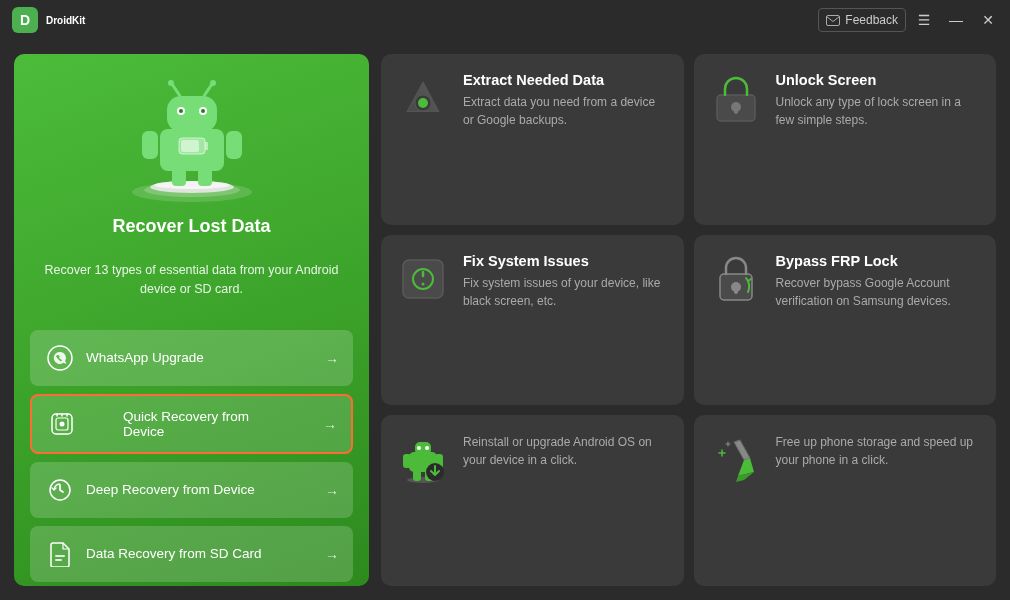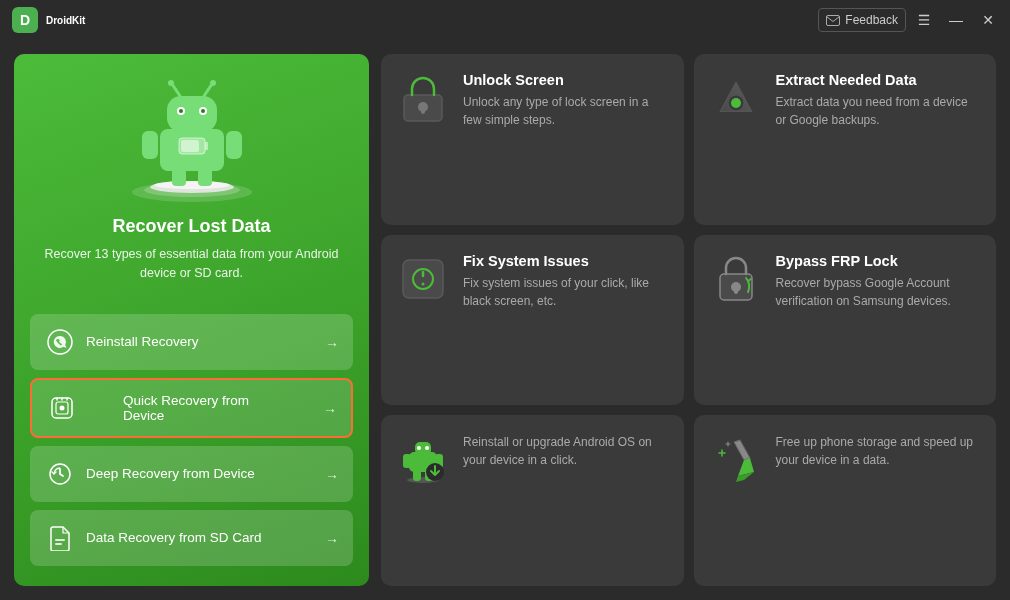--- a/index.html
+++ b/index.html
@@ -104,21 +104,21 @@
     
     .android-figure {
       width: 100%;
       height: 100%;
     }
 
     .recover-title {
       color: #ffffff;
       font-size: 18px;
       font-weight: 700;
-      margin-bottom: 8px;
+      margin-bottom: 24px;
       text-align: center;
     }
     .recover-desc {
       color: rgba(255,255,255,0.88);
       font-size: 12.5px;
       text-align: center;
       line-height: 1.5;
       margin-bottom: 31px;
     }
 
@@ -274,21 +274,21 @@
 
     <div class="menu-item">
       <div class="menu-item-icon">
         <svg width="26" height="26" viewBox="0 0 26 26" fill="none">
           <circle cx="13" cy="13" r="12" stroke="white" stroke-width="1.5" fill="none"></circle>
           <path d="M13 7a6 6 0 0 1 5.196 9.008L19.5 19l-3.1-1.27A6 6 0 1 1 13 7z" fill="white" opacity="0.9"></path>
           <path d="M10 11.5c.5 1 1.5 2.5 4 4" stroke="#4cbb3a" stroke-width="1.5" stroke-linecap="round"></path>
           <path d="M10 11.5c0-.5.4-1 1-1s1 .5 1 1-.3.8-.5 1" stroke="#4cbb3a" stroke-width="1.2" stroke-linecap="round"></path>
         </svg>
       </div>
-      <span class="menu-item-label">Reinstall Recovery</span>
+      <span class="menu-item-label">WhatsApp Upgrade</span>
       <span class="menu-arrow">→</span>
     </div>
 
     <div class="menu-item active">
       <div class="menu-item-icon">
         <svg width="26" height="26" viewBox="0 0 26 26" fill="none">
           <rect x="3" y="3" width="20" height="20" rx="4" stroke="white" stroke-width="1.5" fill="none"></rect>
           <rect x="7" y="7" width="12" height="12" rx="2" stroke="white" stroke-width="1.2" fill="none"></rect>
           <circle cx="13" cy="13" r="2.5" fill="white"></circle>
           <line x1="8" y1="5" x2="8" y2="3" stroke="white" stroke-width="1.5" stroke-linecap="round"></line>
@@ -321,35 +321,20 @@
           <rect x="6" y="14" width="10" height="2" rx="1" fill="white" opacity="0.8"></rect>
           <rect x="6" y="18" width="7" height="2" rx="1" fill="white" opacity="0.8"></rect>
         </svg>
       </div>
       <span class="menu-item-label">Data Recovery from SD Card</span>
       <span class="menu-arrow">→</span>
     </div>
   </div>
 
   <div class="right-grid">
-
-    <div class="grid-card">
-      <div class="card-icon-wrap">
-        <svg width="46" height="50" viewBox="0 0 46 50" fill="none">
-          <rect x="4" y="22" width="38" height="26" rx="4" fill="#4a4a4a" stroke="#5a5a5a" stroke-width="1.5"></rect>
-          <path d="M12 22V16a11 11 0 0 1 22 0v6" stroke="#4cbb3a" stroke-width="2.5" stroke-linecap="round" fill="none"></path>
-          <circle cx="23" cy="34" r="5" fill="#777"></circle>
-          <rect x="21" y="34" width="4" height="7" rx="2" fill="#777"></rect>
-        </svg>
-      </div>
-      <div class="card-text">
-        <div class="card-title">Unlock Screen</div>
-        <div class="card-desc">Unlock any type of lock screen in a few simple steps.</div>
-      </div>
-    </div>
 
     <div class="grid-card">
       <div class="card-icon-wrap">
         <svg width="50" height="50" viewBox="0 0 50 50" fill="none">
           <path d="M10 38 L25 10 L40 38 Z" stroke="#555" stroke-width="2" fill="#444"></path>
           <path d="M10 38 L25 10 L40 38 Z" fill="url(#extractGrad)"></path>
           <circle cx="25" cy="30" r="8" fill="#3a3a3a" stroke="#555" stroke-width="1"></circle>
           <circle cx="25" cy="30" r="5" fill="#4cbb3a"></circle>
           <defs>
             <linearGradient id="extractGrad" x1="10" y1="38" x2="40" y2="10" gradientUnits="userSpaceOnUse">
@@ -360,30 +345,45 @@
         </svg>
       </div>
       <div class="card-text">
         <div class="card-title">Extract Needed Data</div>
         <div class="card-desc">Extract data you need from a device or Google backups.</div>
       </div>
     </div>
 
     <div class="grid-card">
       <div class="card-icon-wrap">
+        <svg width="46" height="50" viewBox="0 0 46 50" fill="none">
+          <rect x="4" y="22" width="38" height="26" rx="4" fill="#4a4a4a" stroke="#5a5a5a" stroke-width="1.5"></rect>
+          <path d="M12 22V16a11 11 0 0 1 22 0v6" stroke="#4cbb3a" stroke-width="2.5" stroke-linecap="round" fill="none"></path>
+          <circle cx="23" cy="34" r="5" fill="#777"></circle>
+          <rect x="21" y="34" width="4" height="7" rx="2" fill="#777"></rect>
+        </svg>
+      </div>
+      <div class="card-text">
+        <div class="card-title">Unlock Screen</div>
+        <div class="card-desc">Unlock any type of lock screen in a few simple steps.</div>
+      </div>
+    </div>
+
+    <div class="grid-card">
+      <div class="card-icon-wrap">
         <svg width="48" height="50" viewBox="0 0 48 50" fill="none">
           <rect x="4" y="6" width="40" height="38" rx="6" fill="#4a4a4a" stroke="#5a5a5a" stroke-width="1.5"></rect>
           <circle cx="24" cy="25" r="10" stroke="#4cbb3a" stroke-width="2" fill="none"></circle>
           <line x1="24" y1="18" x2="24" y2="22" stroke="#4cbb3a" stroke-width="2.5" stroke-linecap="round"></line>
           <circle cx="24" cy="30" r="1.5" fill="#4cbb3a"></circle>
         </svg>
       </div>
       <div class="card-text">
         <div class="card-title">Fix System Issues</div>
-        <div class="card-desc">Fix system issues of your click, like black screen, etc.</div>
+        <div class="card-desc">Fix system issues of your device, like black screen, etc.</div>
       </div>
     </div>
 
     <div class="grid-card">
       <div class="card-icon-wrap">
         <svg width="44" height="50" viewBox="0 0 44 50" fill="none">
           <rect x="6" y="20" width="32" height="26" rx="4" fill="#4a4a4a" stroke="#888" stroke-width="1.5"></rect>
           <path d="M12 20V14a10 10 0 0 1 20 0v6" stroke="#888" stroke-width="2.5" stroke-linecap="round" fill="none"></path>
           <circle cx="22" cy="33" r="5" fill="#888"></circle>
           <rect x="20" y="33" width="4" height="7" rx="2" fill="#888"></rect>
@@ -432,18 +432,18 @@
           <path d="M32 26 L38 24 L42 38 L26 42 Z" fill="#4cbb3a"></path>
           <path d="M26 42 L24 48 L32 46 L42 38" fill="#3a9a2a"></path>
 
           <line x1="10" y1="16" x2="10" y2="22" stroke="#4cbb3a" stroke-width="1.5" stroke-linecap="round"></line>
           <line x1="7" y1="19" x2="13" y2="19" stroke="#4cbb3a" stroke-width="1.5" stroke-linecap="round"></line>
           <line x1="16" y1="8" x2="16" y2="12" stroke="#888" stroke-width="1.2" stroke-linecap="round"></line>
           <line x1="14" y1="10" x2="18" y2="10" stroke="#888" stroke-width="1.2" stroke-linecap="round"></line>
         </svg>
       </div>
       <div class="card-text">
-        <div class="card-desc">Free up phone storage and speed up your device in a data.</div>
+        <div class="card-desc">Free up phone storage and speed up your phone in a click.</div>
       </div>
     </div>
 
   </div>
 </div>
 
 </body></html>

